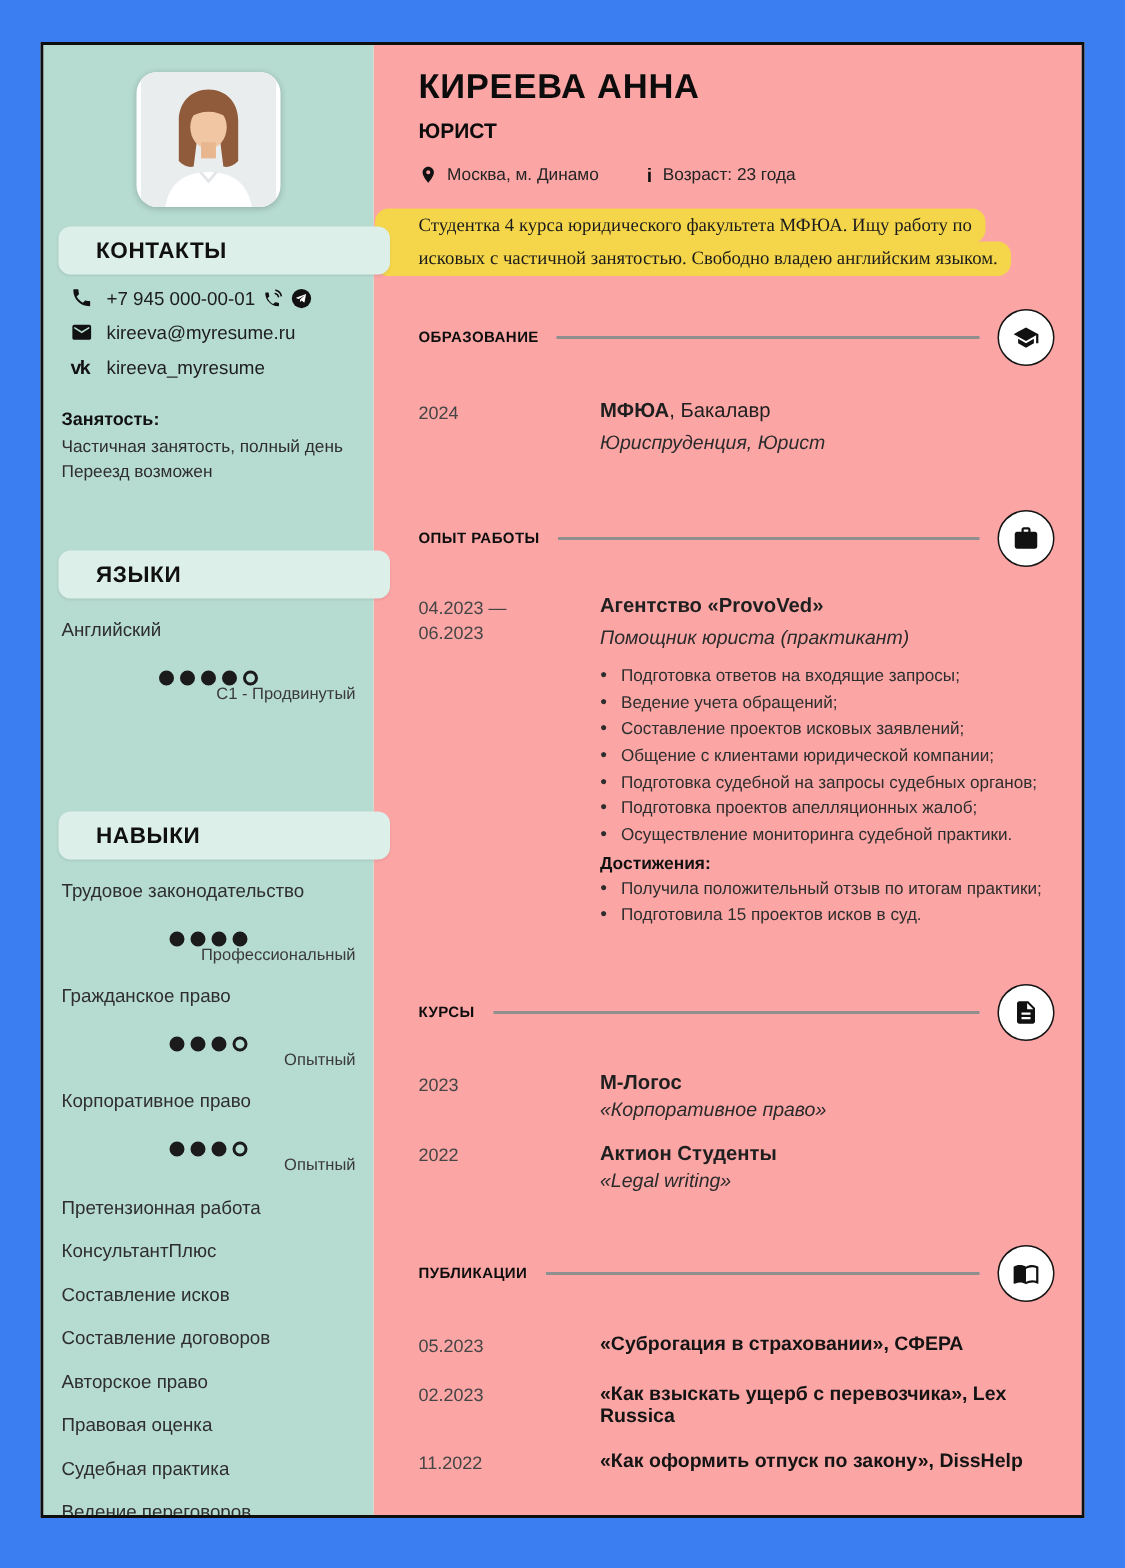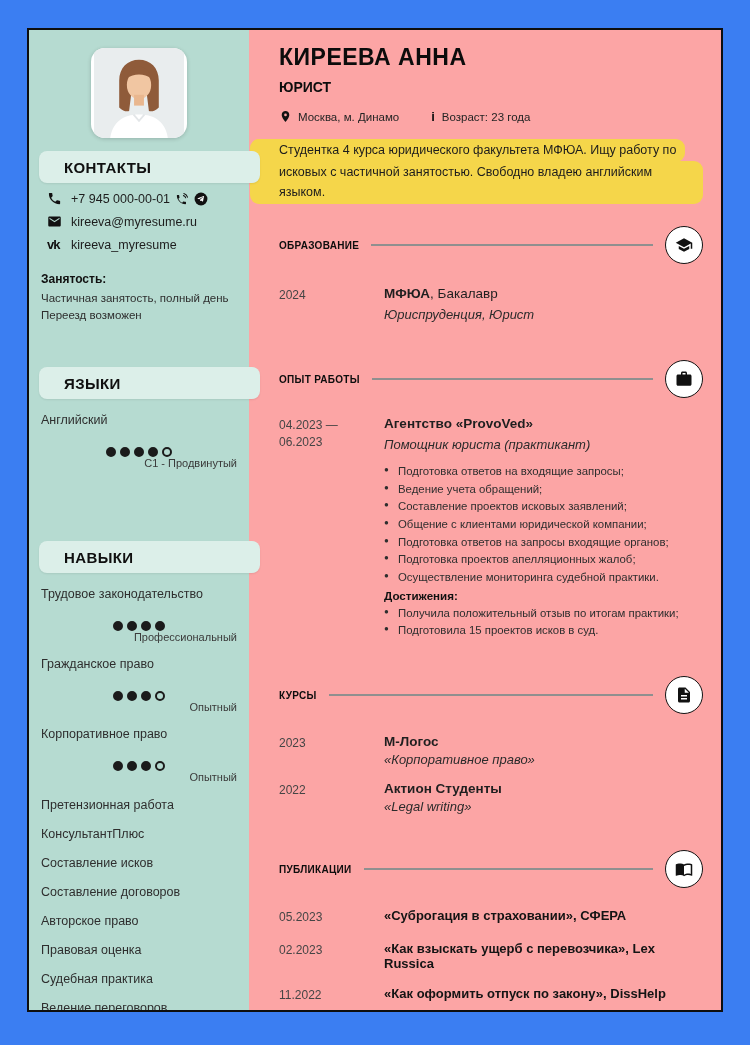--- a/index.html
+++ b/index.html
@@ -69,40 +69,40 @@
   
   .main { flex:1; padding:14px 18px 0 30px; position:relative; background:#fca5a5; }
   .name { font-size:23px; font-weight:800; letter-spacing:.5px; color:#0c0c0c; }
   .position { font-size:14px; font-weight:800; margin-top:8px; color:#0c0c0c; }
   .meta-row { display:flex; align-items:center; margin-top:14px; font-size:11.5px; color:#242424; }
   .meta-item { display:flex; align-items:center; }
   .meta-item + .meta-item { margin-left:32px; }
   .meta-item svg { width:13px; height:13px; margin-right:6px; }
   .info-glyph { font-weight:900; font-size:13px; margin-right:7px; color:#111; }
   .summary { margin-top:15px; margin-left:-29px; }
-  .hl-line { line-height:20px; }
+  .hl-line { line-height:20px;font-family:Liberation Serif, serif; }
   .hl {
     display:inline-block;
     background:#f5d64a;
     border-radius:9px;
     padding:1px 9px 2px 29px;
     font-size:12.5px; color:#1c1c1c;
   }
   .hl-line + .hl-line { margin-top:-1px; }
   .section-header { display:flex; align-items:center; gap:12px; }
   .section-title { font-size:10px; font-weight:700; letter-spacing:.3px; white-space:nowrap; color:#0d0d0d;text-align:center; }
   .section-line { flex:1; border-top:2px solid #8f8f8f; }
   .icon-circle {
     width:38px; height:38px; flex:0 0 38px;
     border:1.7px solid #141414; border-radius:50%;
     background:#fff; box-sizing:border-box;
     display:flex; align-items:center; justify-content:center;
   }
   .icon-circle svg { width:18px; height:18px; fill:#111; }
-  .entry-grid { display:grid; grid-template-columns:97px 1fr; column-gap:8px; }
+  .entry-grid { display:grid; grid-template-columns:97px 1fr; column-gap:24px; }
   .date { font-size:12px; color:#454545; white-space:pre-line; line-height:1.4; padding-top:1px; }
   .org-line { font-size:13.5px; color:#1f1f1f; }
   .b { font-weight:800; }
   .role-italic { font-style:italic; font-size:13px; color:#2b2b2b; margin-top:6px; }
   .duties { margin:11px 0 0; padding:0; list-style:none; font-size:11.4px; color:#2e2e2e; line-height:1.55; }
   .duties li { padding-left:14px; position:relative; }
   .duties li::before { content:"●"; position:absolute; left:0; top:1px; font-size:8px; }
   .ach-label { font-weight:800; font-size:11.6px; color:#111; line-height:1.55; }
   .sec-education { margin-top:22px; }
   .edu-entry { margin-top:22px; }
@@ -311,21 +311,21 @@
         <div class="date">04.2023 —
 06.2023</div>
         <div>
           <div class="org-line b">Агентство «ProvoVed»</div>
           <div class="role-italic">Помощник юриста (практикант)</div>
           <ul class="duties">
             <li>Подготовка ответов на входящие запросы;</li>
             <li>Ведение учета обращений;</li>
             <li>Составление проектов исковых заявлений;</li>
             <li>Общение с клиентами юридической компании;</li>
-            <li>Подготовка ответов на запросы входящие органов;</li>
+            <li>Подготовка судебной на запросы судебных органов;</li>
             <li>Подготовка проектов апелляционных жалоб;</li>
             <li>Осуществление мониторинга судебной практики.</li>
           </ul>
           <div class="ach-label">Достижения:</div>
           <ul class="duties" style="margin-top:0;">
             <li>Получила положительный отзыв по итогам практики;</li>
             <li>Подготовила 15 проектов исков в суд.</li>
           </ul>
         </div>
       </div>

